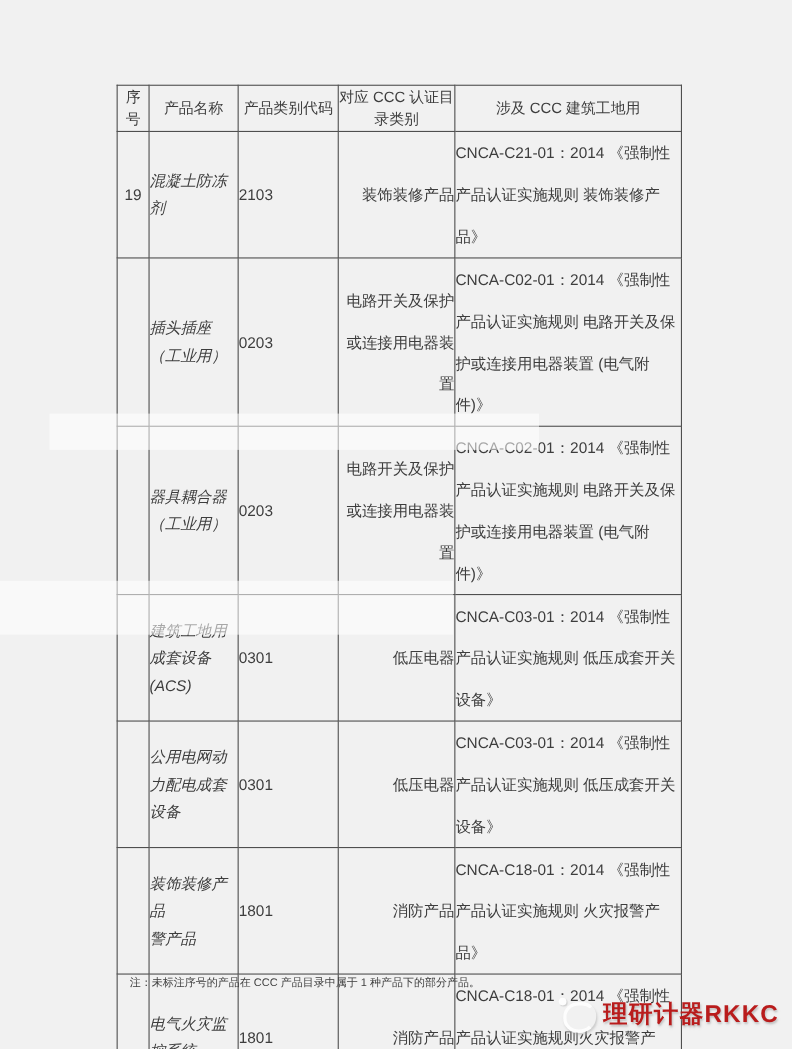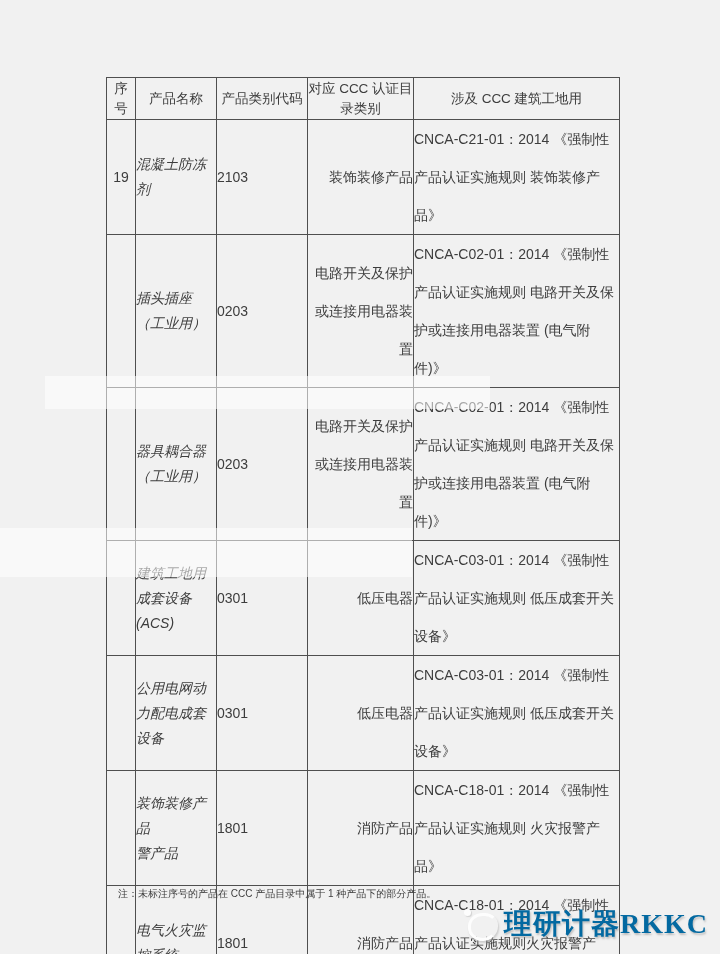--- a/index.html
+++ b/index.html
@@ -93,27 +93,26 @@
   }
   .wm-logo .dot {
     position: absolute;
     left: 0; top: 2px;
     width: 7px; height: 7px;
     background: #fdfdfd;
     border-radius: 50%;
     box-shadow: 1px 1px 1px rgba(160,160,160,0.4);
   }
   .wm-text {
-    font-size: 28px;
+    font-size: 22px;
     font-weight: bold;
-    color: #0369a1;
+    color: #b91c1c;
     letter-spacing: 1px;
     text-shadow: 1px 2px 2px rgba(150,150,150,0.55);
     white-space: nowrap;
-    font-family: Liberation Serif, serif;
   }
 </style>
 </head>
 <body>
 
 <div id="page">
 
   <table class="ccc">
     <colgroup>
       <col class="c-no">

